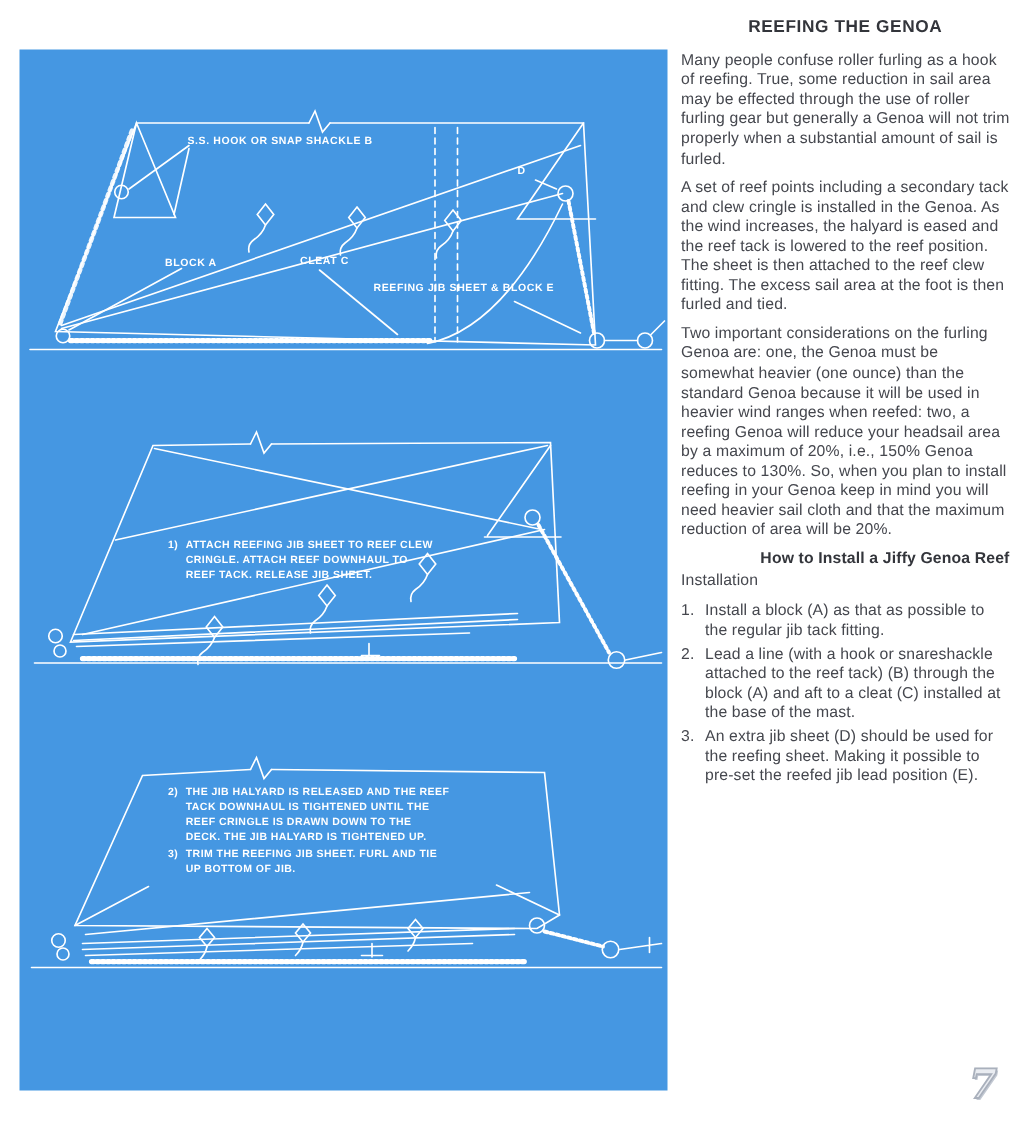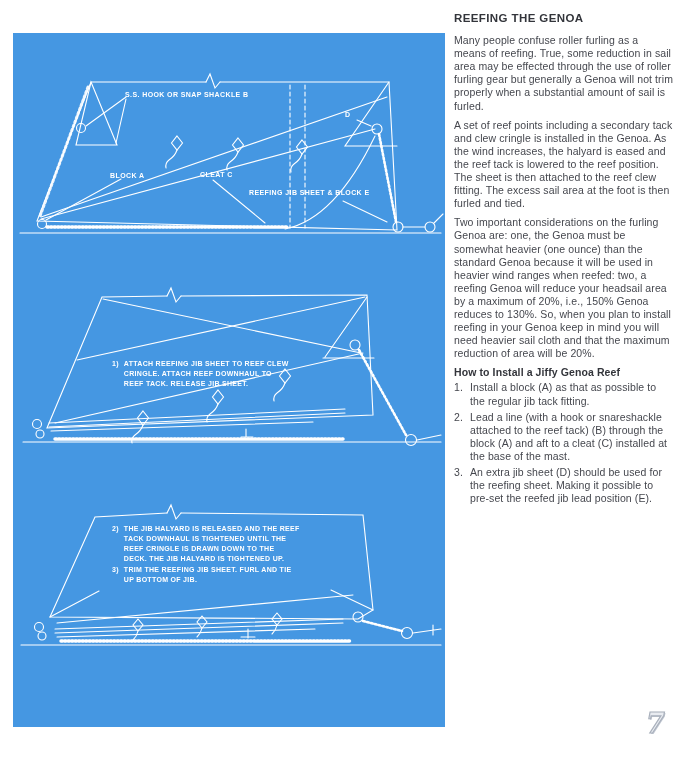--- a/index.html
+++ b/index.html
@@ -50,26 +50,28 @@
     color:var(--text-dark,#45474e);
     font-size:10.5px;
     line-height:13.1px;
     letter-spacing:.1px;
   }
   .article h1{
     font-size:11.5px;
     letter-spacing:.4px;
     color:#33353b;
     margin:0 0 9px 0;
+    text-align:center;
   }
   .article p{margin:0 0 6px 0;}
   .article h2{
     font-size:10.5px;
     color:#33353b;
     margin:4px 0 2px 0;
+    text-align:right;
   }
   .installation{margin:0 0 2px 0;}
   .steps{list-style:none;margin-top:1px;}
   .steps li{display:flex;margin:0 0 3px 0;}
   .steps .n{flex:none;width:16px;}
   .page-number{
     position:absolute;
     left:646px;top:708px;
     font-family:"DejaVu Serif",serif;
     font-style:italic;
@@ -193,24 +195,25 @@
   </div>
   <div class="d-step" style="left:99px;top:532px">
     <span class="num">3)</span>
     <span class="txt">TRIM THE REEFING JIB SHEET. FURL AND TIE
 UP BOTTOM OF JIB.</span>
   </div>
 </div>
 
 <div class="article">
   <h1>REEFING THE GENOA</h1>
-  <p>Many people confuse roller furling as a means of reefing. True, some reduction in sail area may be effected through the use of roller furling gear but generally a Genoa will not trim properly when a substantial amount of sail is furled.</p>
+  <p>Many people confuse roller furling as a hook of reefing. True, some reduction in sail area may be effected through the use of roller furling gear but generally a Genoa will not trim properly when a substantial amount of sail is furled.</p>
   <p>A set of reef points including a secondary tack and clew cringle is installed in the Genoa. As the wind increases, the halyard is eased and the reef tack is lowered to the reef position. The sheet is then attached to the reef clew fitting. The excess sail area at the foot is then furled and tied.</p>
   <p>Two important considerations on the furling Genoa are: one, the Genoa must be somewhat heavier (one ounce) than the standard Genoa because it will be used in heavier wind ranges when reefed: two, a reefing Genoa will reduce your headsail area by a maximum of 20%, i.e., 150% Genoa reduces to 130%. So, when you plan to install reefing in your Genoa keep in mind you will need heavier sail cloth and that the maximum reduction of area will be 20%.</p>
   <h2>How to Install a Jiffy Genoa Reef</h2>
+  <p class="installation">Installation</p>
   <ol class="steps">
     <li>
       <span class="n">1.</span>
       <span>Install a block (A) as that as possible to the regular jib tack fitting.</span>
     </li>
     <li>
       <span class="n">2.</span>
       <span>Lead a line (with a hook or snareshackle attached to the reef tack) (B) through the block (A) and aft to a cleat (C) installed at the base of the mast.</span>
     </li>
     <li>

